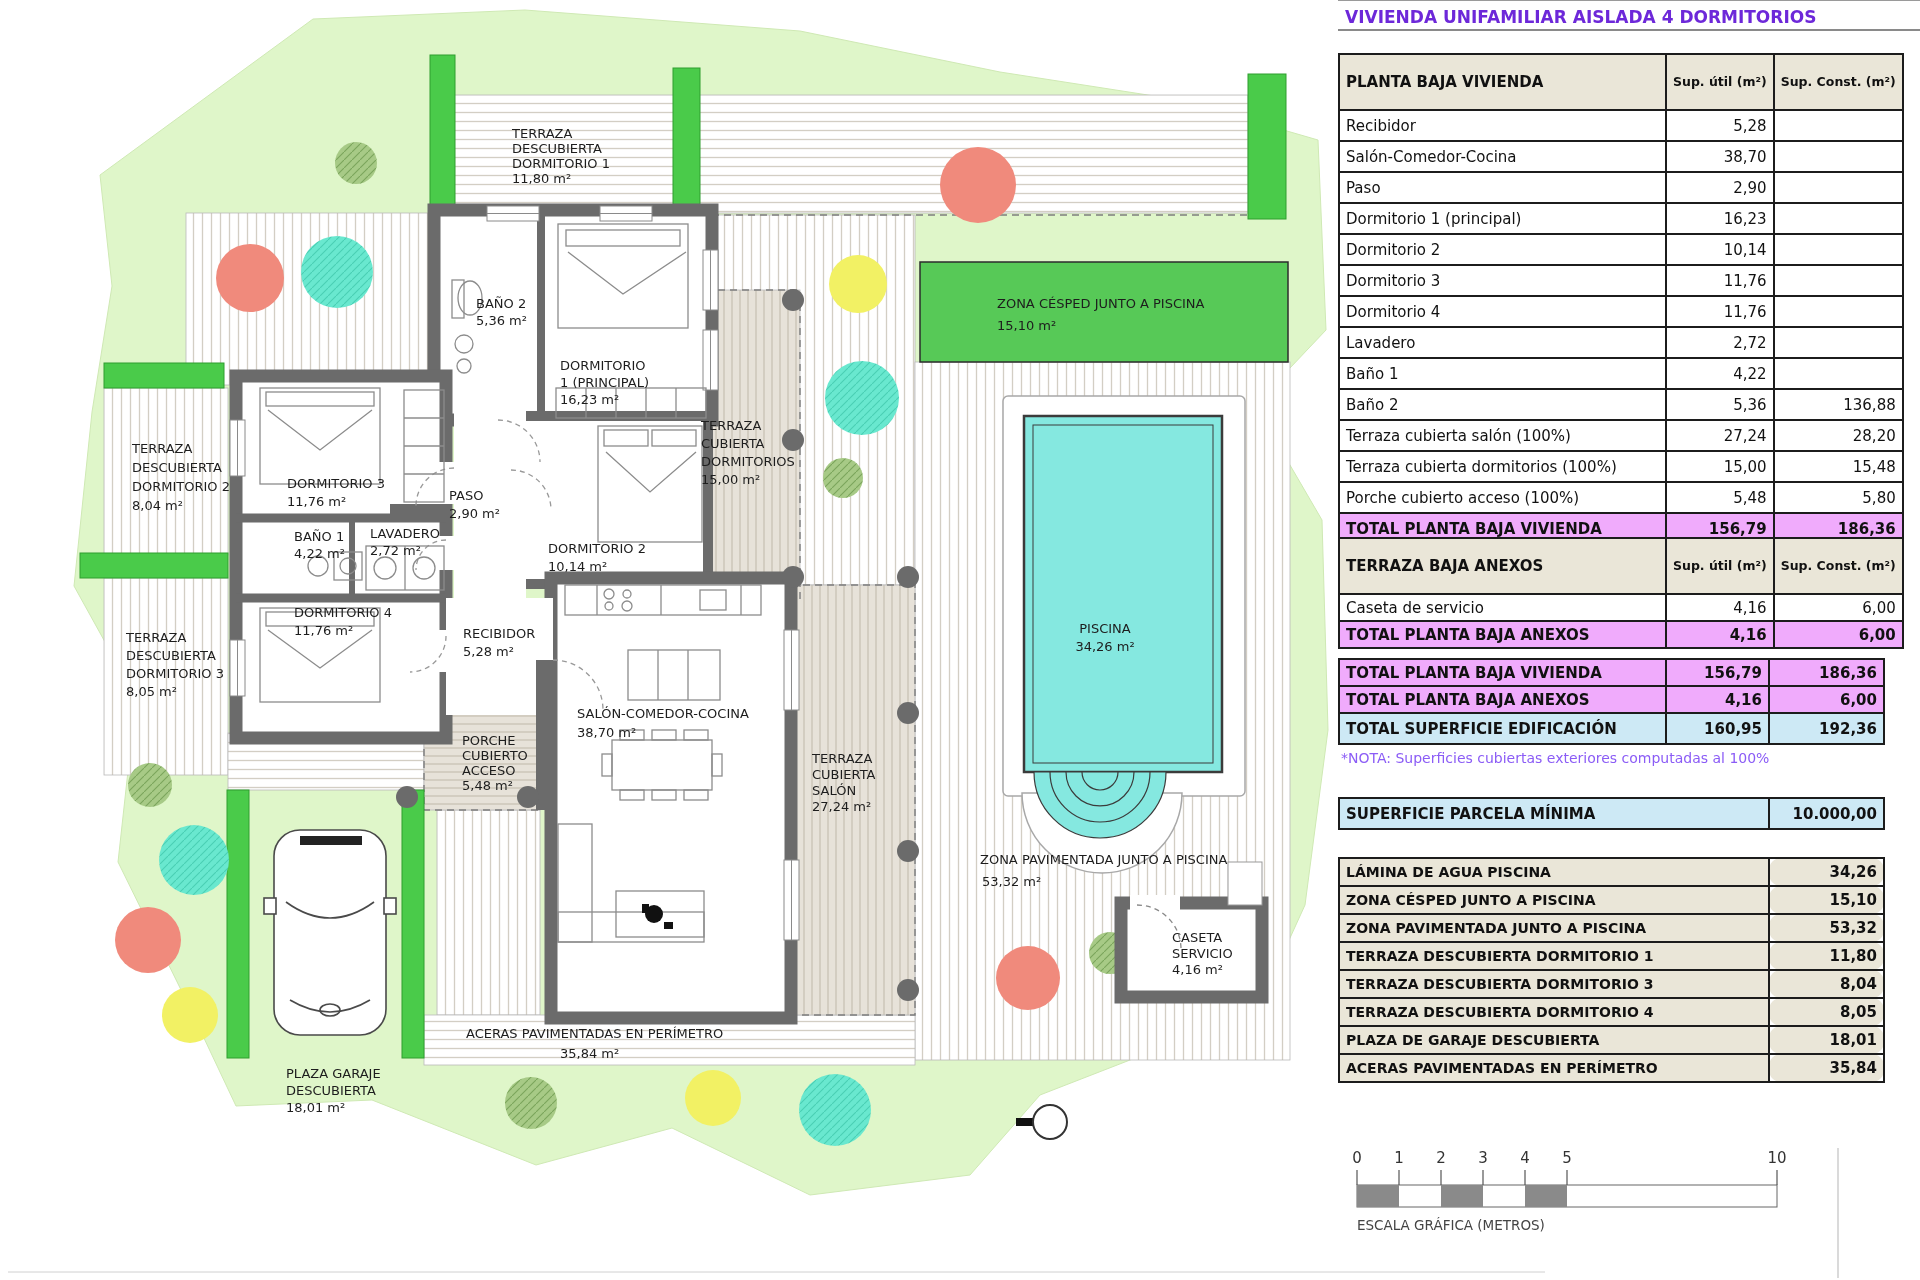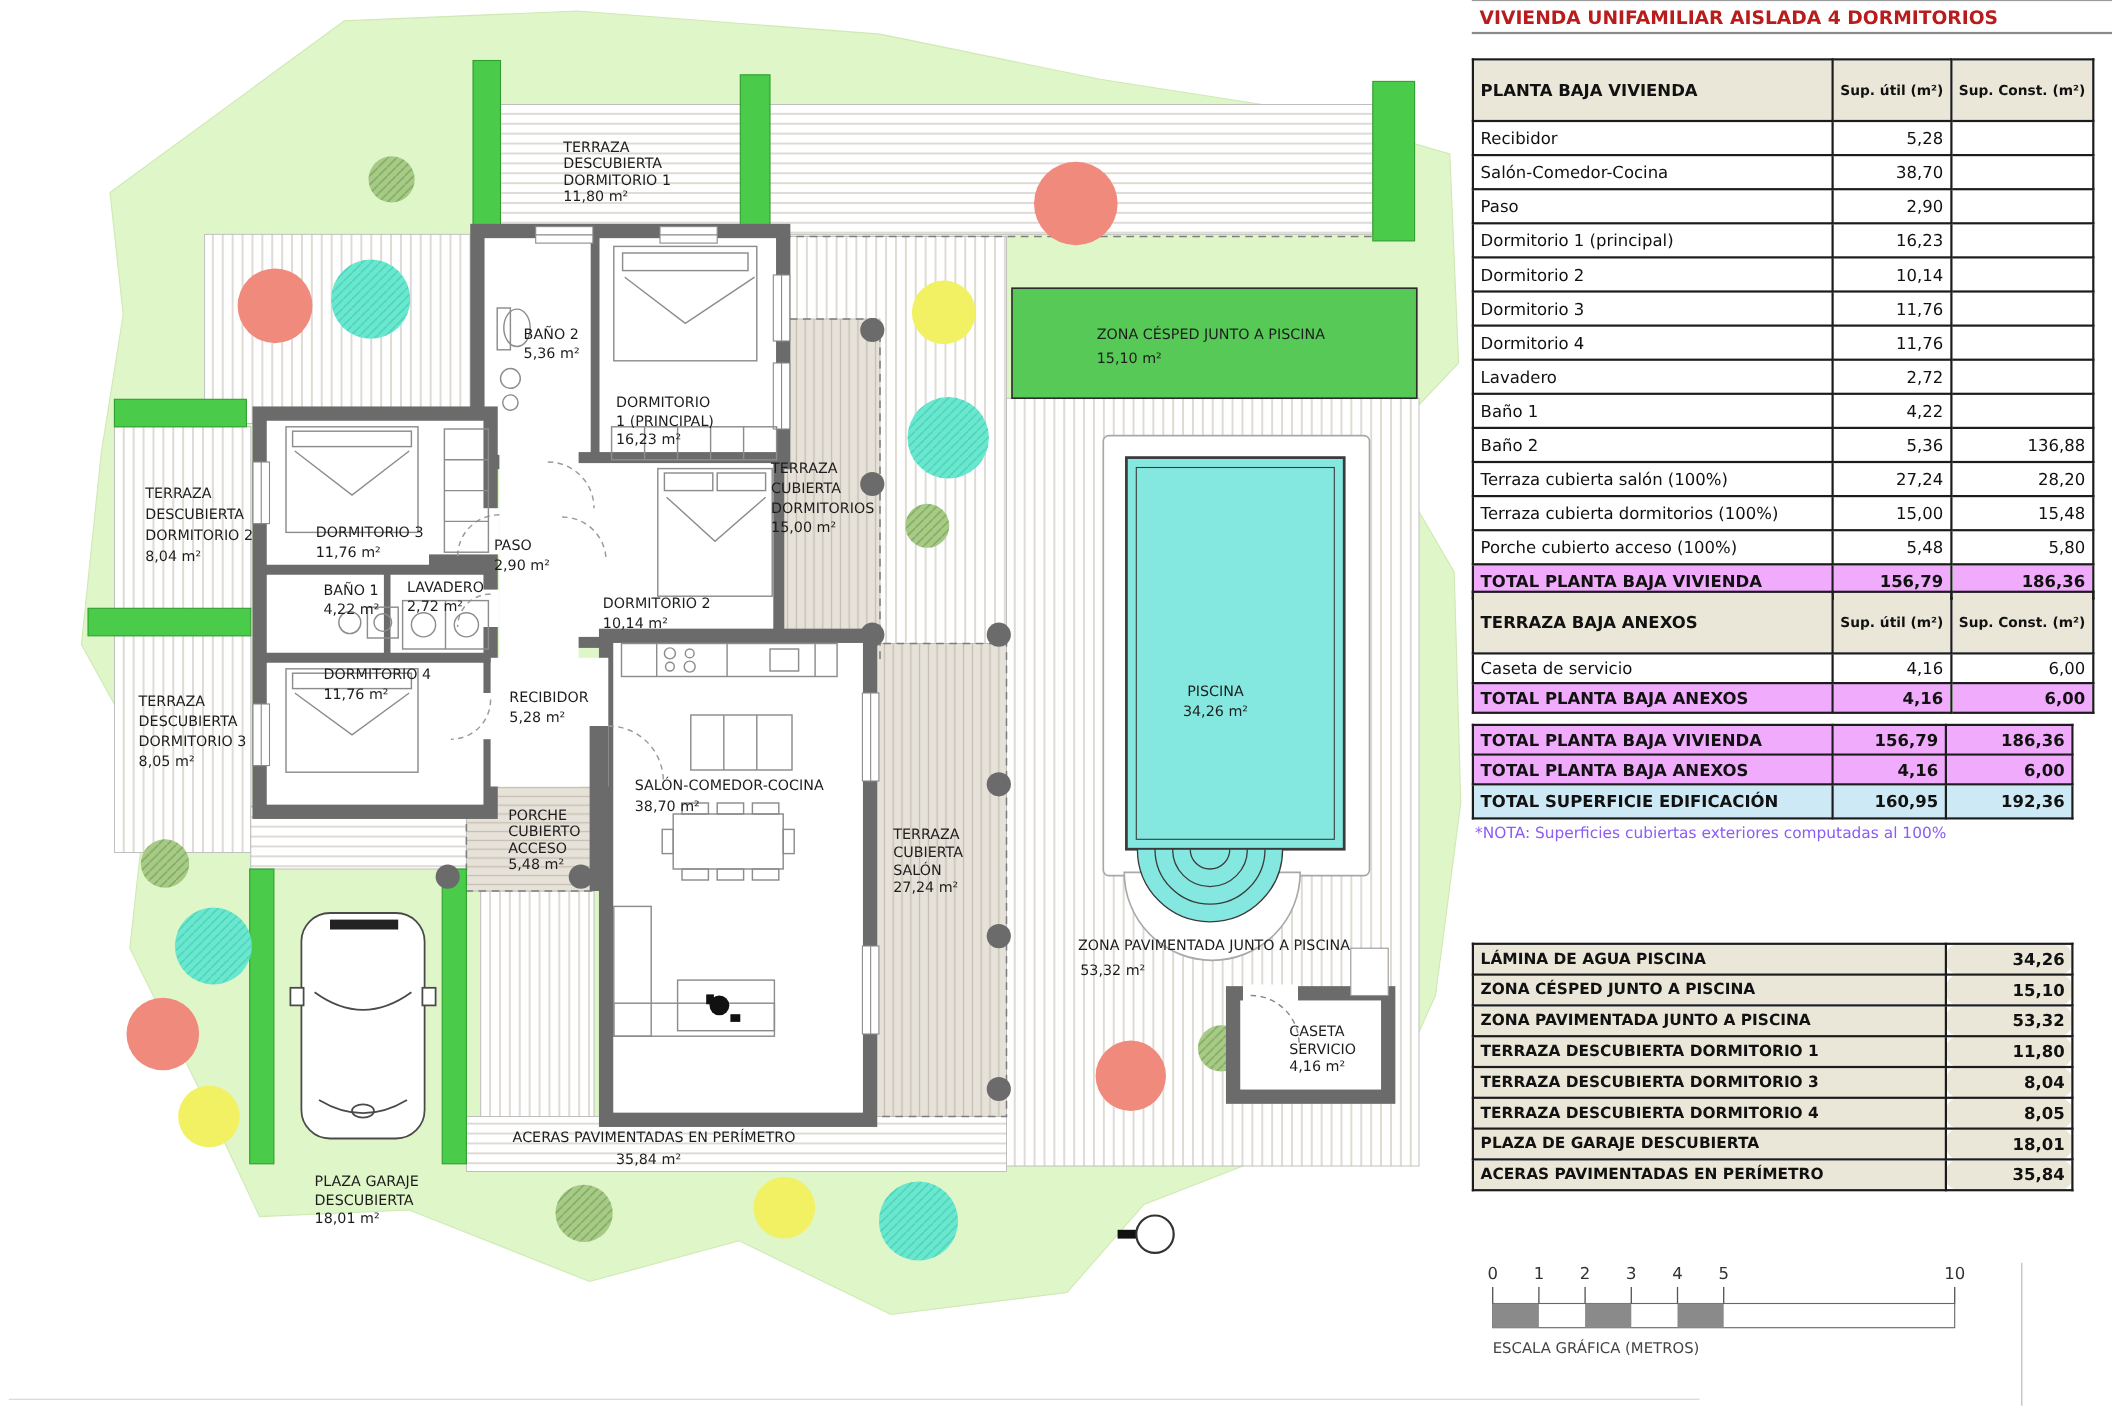--- a/index.html
+++ b/index.html
@@ -5,21 +5,21 @@
   html,body{margin:0;padding:0;background:#fff;}
   .page{position:relative;width:1920px;height:1280px;background:#fff;overflow:hidden;
         font-family:"DejaVu Sans",sans-serif;}
   svg text{font-family:"DejaVu Sans",sans-serif;fill:#1d1d1d;}
   .plan-label{font-size:13px;}
   .tick-num{font-size:15px;fill:#333;}
   .scale-cap{font-size:13.5px;fill:#444;}
 
   .title-strip{position:absolute;left:1338px;top:0;width:582px;height:31px;
     border-top:1px solid #9a9a9a;border-bottom:2px solid #8a8a8a;box-sizing:border-box;
-    font-weight:bold;font-size:17px;padding:6px 0 0 7px;color:#b91c1c;}
+    font-weight:bold;font-size:17px;padding:6px 0 0 7px;color:#6d28d9;}
 
   table.tbl{position:absolute;border-collapse:collapse;table-layout:fixed;
     font-size:15px;color:#111;}
   table.tbl td{border:2px solid #1c1c1c;background:#fff;padding:0 6px;overflow:hidden;
     white-space:nowrap;height:31px;box-sizing:border-box;}
   td.num{text-align:right;}
   tr.hdr td{background:#eae6d8;font-weight:bold;height:56px;}
   td.colhead{font-size:12.5px;text-align:center;white-space:normal;line-height:1.25;font-weight:bold;}
   tr.total td{background:#f0abfc;font-weight:bold;}
   tr.blue td{background:#cde9f5 !important;}
@@ -519,20 +519,32 @@
   <tr class="total blue">
     <td>TOTAL SUPERFICIE EDIFICACIÓN</td>
     <td class="num">160,95</td>
     <td class="num c-fill">192,36</td>
   </tr>
 </tbody>
     </table>
 
 <div class="nota">*NOTA: Superficies cubiertas exteriores computadas al 100%</div>
 
+<table class="tbl" style="left:1338px;top:797px;">
+  <colgroup>
+        <col style="width:430px">
+        <col style="width:115px">
+      </colgroup>
+  <tbody>
+        <tr class="total blue">
+    <td>SUPERFICIE PARCELA MÍNIMA</td>
+    <td class="num c-fill">10.000,00</td>
+  </tr>
+</tbody>
+    </table>
 
 <table class="tbl otras" style="left:1338px;top:857px;">
   <colgroup>
         <col style="width:430px">
         <col style="width:115px">
       </colgroup>
   <tbody>
   <tr>
           <td>LÁMINA DE AGUA PISCINA</td>
           <td class="num">34,26</td>

